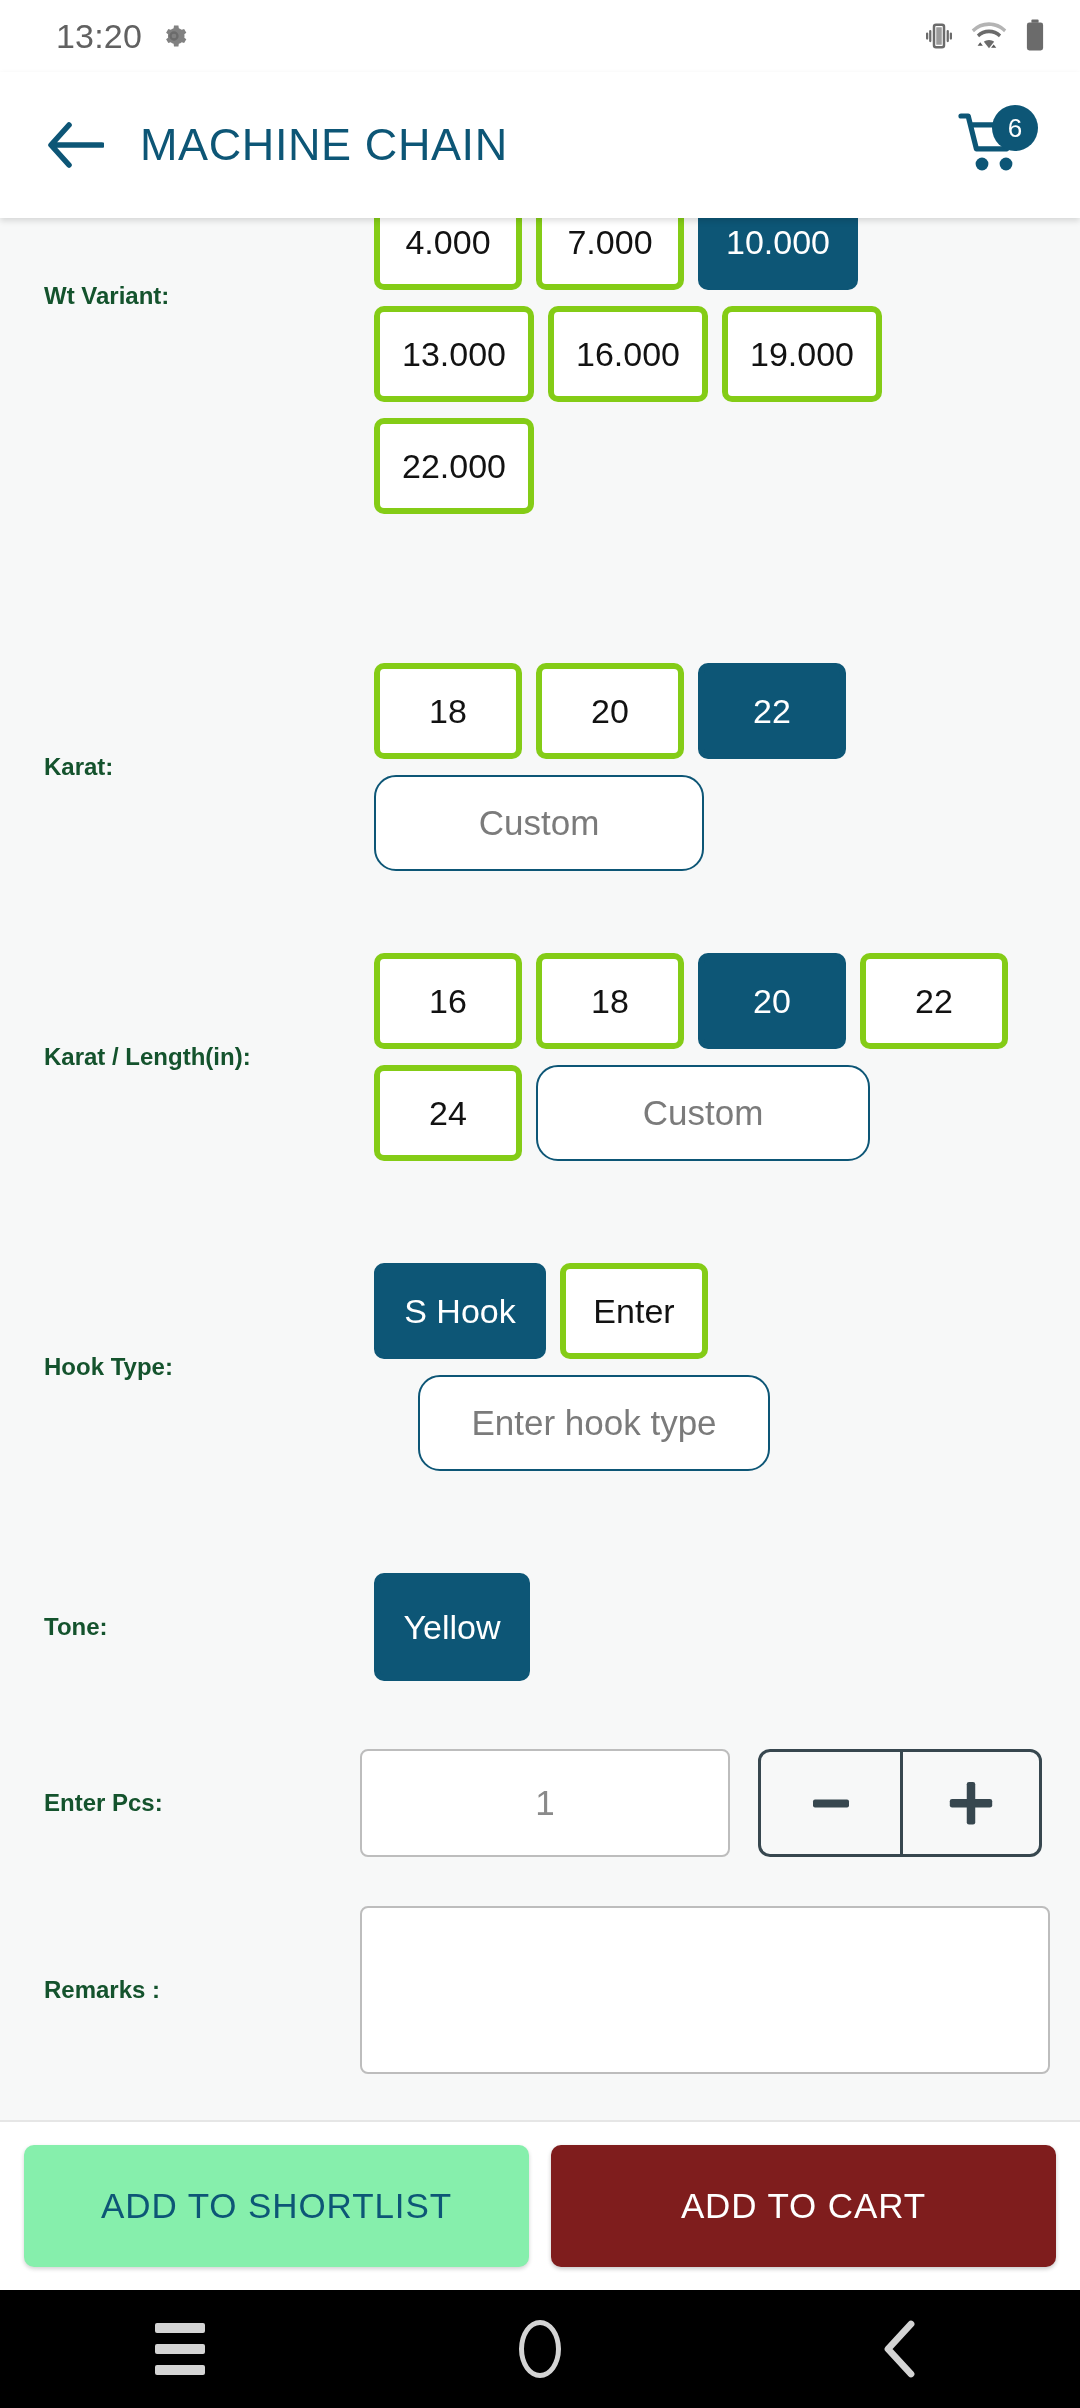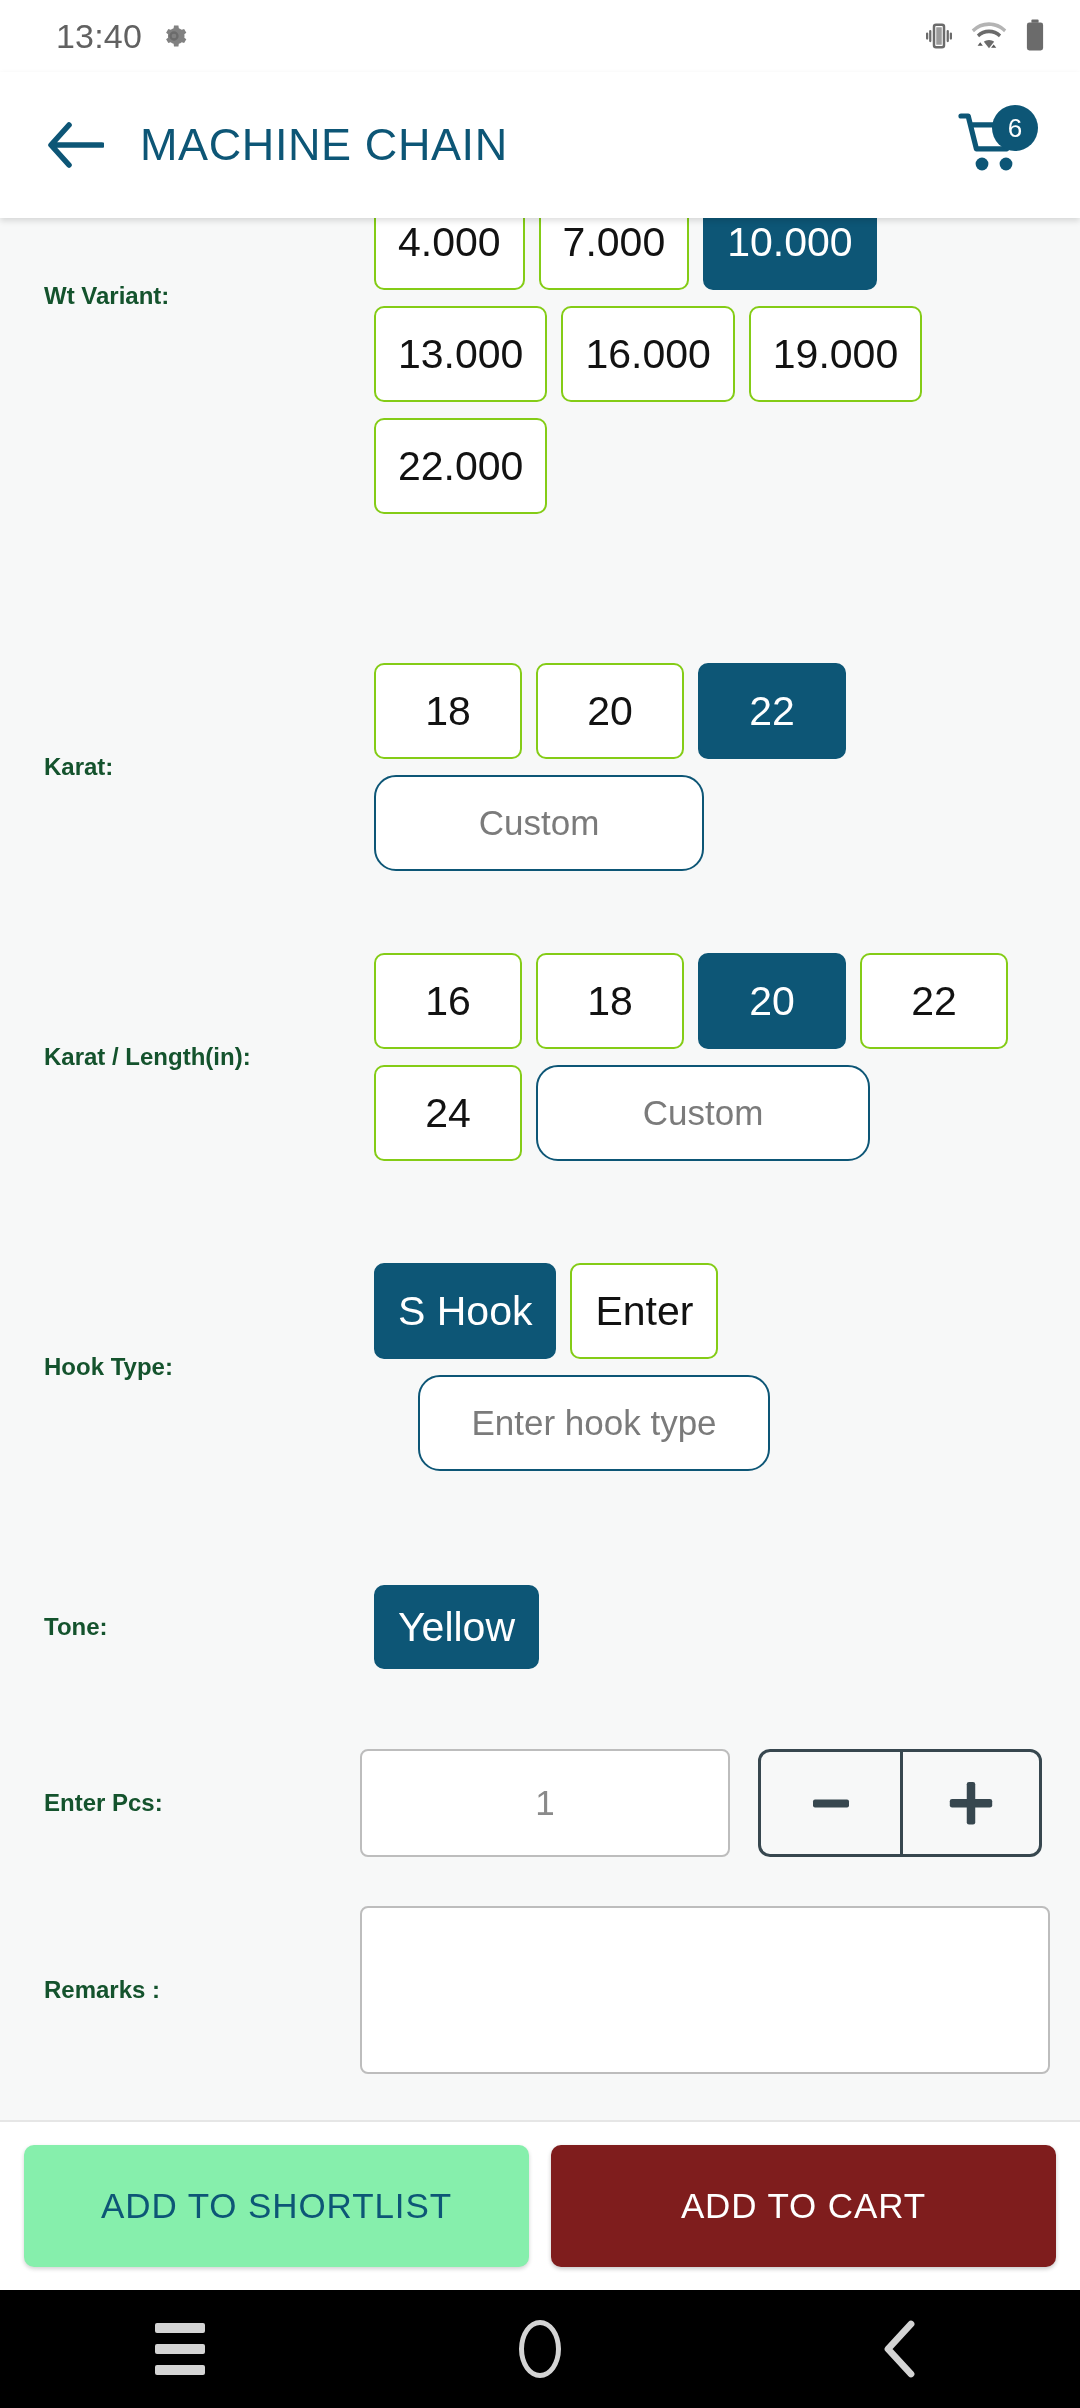--- a/index.html
+++ b/index.html
@@ -116,25 +116,25 @@
     display: flex;
     flex-wrap: wrap;
     gap: 16px 14px;
     align-content: center;
   }
 
   
   .chip {
     min-width: 148px;
     height: 96px;
-    border: 2px solid #84cc16;
+    border: 6px solid #84cc16;
     border-radius: 10px;
     background: #ffffff;
     color: #121212;
-    font-size: 41px;
+    font-size: 34px;
     display: flex;
     align-items: center;
     justify-content: center;
     padding: 0 22px;
     line-height: 1;
   }
   .chip.sel {
     background: #0d5676;
     border-color: #0d5676;
     color: #ffffff;
@@ -259,21 +259,21 @@
     border-radius: 50%;
   }
 </style>
 </head>
 <body>
 
 <div class="phone">
 
   <div class="statusbar">
     <div class="sb-left">
-      <span class="sb-time">13:40</span>
+      <span class="sb-time">13:20</span>
       <svg class="sb-gear" viewBox="0 0 24 24">
         <path fill="#6b6b6b" d="M12 8a4 4 0 1 0 0 8 4 4 0 0 0 0-8zm0 6a2 2 0 1 1 0-4 2 2 0 0 1 0 4z"></path>
         <path fill="#6b6b6b" d="M21 12c0-.5-.05-1-.13-1.46l1.7-1.3-1.9-3.3-2.04.8a7.8 7.8 0 0 0-2.5-1.45L15.8 3h-3.8l-.33 2.29a7.8 7.8 0 0 0-2.5 1.45l-2.04-.8-1.9 3.3 1.7 1.3a8.4 8.4 0 0 0 0 2.92l-1.7 1.3 1.9 3.3 2.04-.8a7.8 7.8 0 0 0 2.5 1.45L12 21h3.8l.33-2.29a7.8 7.8 0 0 0 2.5-1.45l2.04.8 1.9-3.3-1.7-1.3c.08-.46.13-.96.13-1.46z" opacity=".85"></path>
       </svg>
     </div>
     <div class="sb-right">
       <svg class="sb-ico" width="30" height="34" viewBox="0 0 24 24">
         <rect x="8" y="3" width="8" height="18" rx="1.6" fill="none" stroke="#6b6b6b" stroke-width="2"></rect>
         <rect x="9.8" y="5" width="4.4" height="14" fill="#9c9c9c"></rect>
         <path d="M5 8v8M2.5 10v4M19 8v8M21.5 10v4" stroke="#6b6b6b" stroke-width="1.8" stroke-linecap="round"></path>
@@ -350,21 +350,21 @@
       <div class="row-field" style="width:600px;flex:0 0 600px;">
         <div class="chip sel" style="min-width:172px">S Hook</div>
         <div class="chip" style="min-width:148px">Enter</div>
         <input class="chip-input ci-hook" value="" placeholder="Enter hook type" style="">
       </div>
     </div>
 
     <div class="row" style="height:190px;align-items:center;">
       <div class="row-label">Tone:</div>
       <div class="row-field" style="width:600px;flex:0 0 600px;">
-        <div class="chip sel" style="min-width:156px;height:84px">Yellow</div>
+        <div class="chip sel" style="min-width:156px;height:108px">Yellow</div>
       </div>
     </div>
 
     <div class="row" style="height:162px;align-items:center;padding-left:44px;">
       <div class="row-label" style="flex:0 0 316px;">Enter Pcs:</div>
       <div style="display:flex;align-items:center;">
         <input class="pcs-input" value="" placeholder="1" style="">
         <div class="stepper">
           <div class="stepper-btn">
             <svg width="52" height="52" viewBox="0 0 26 26">

